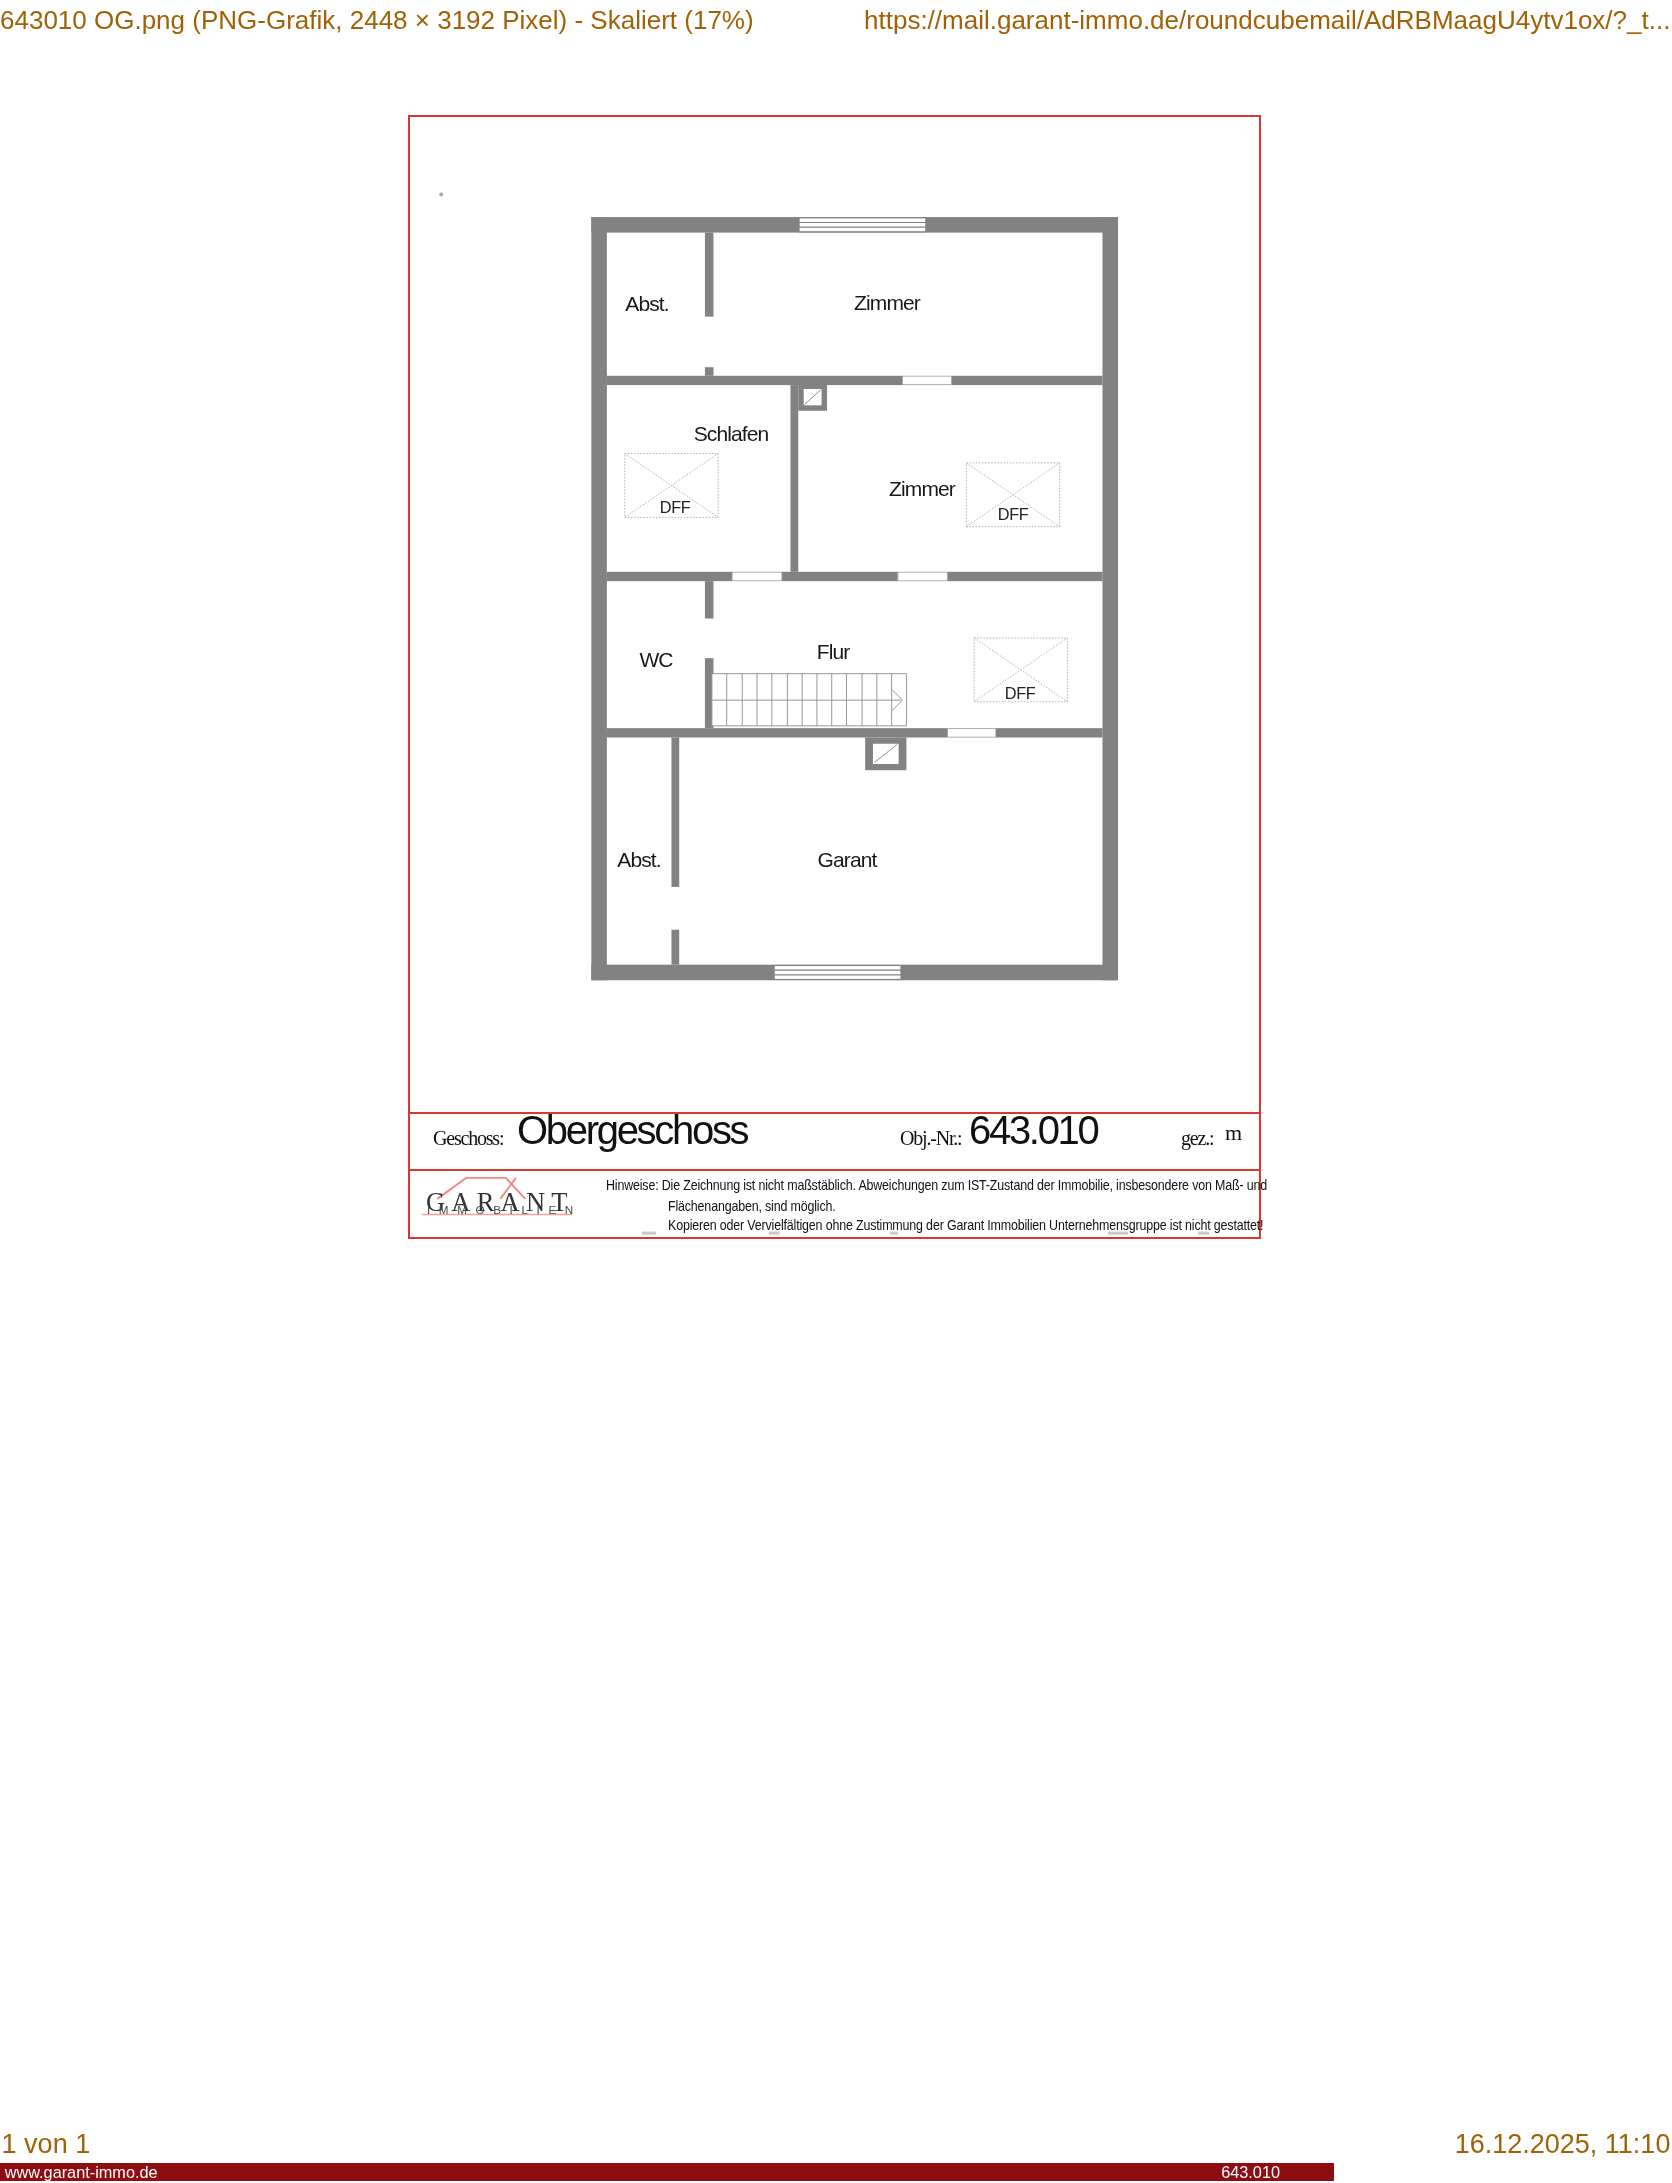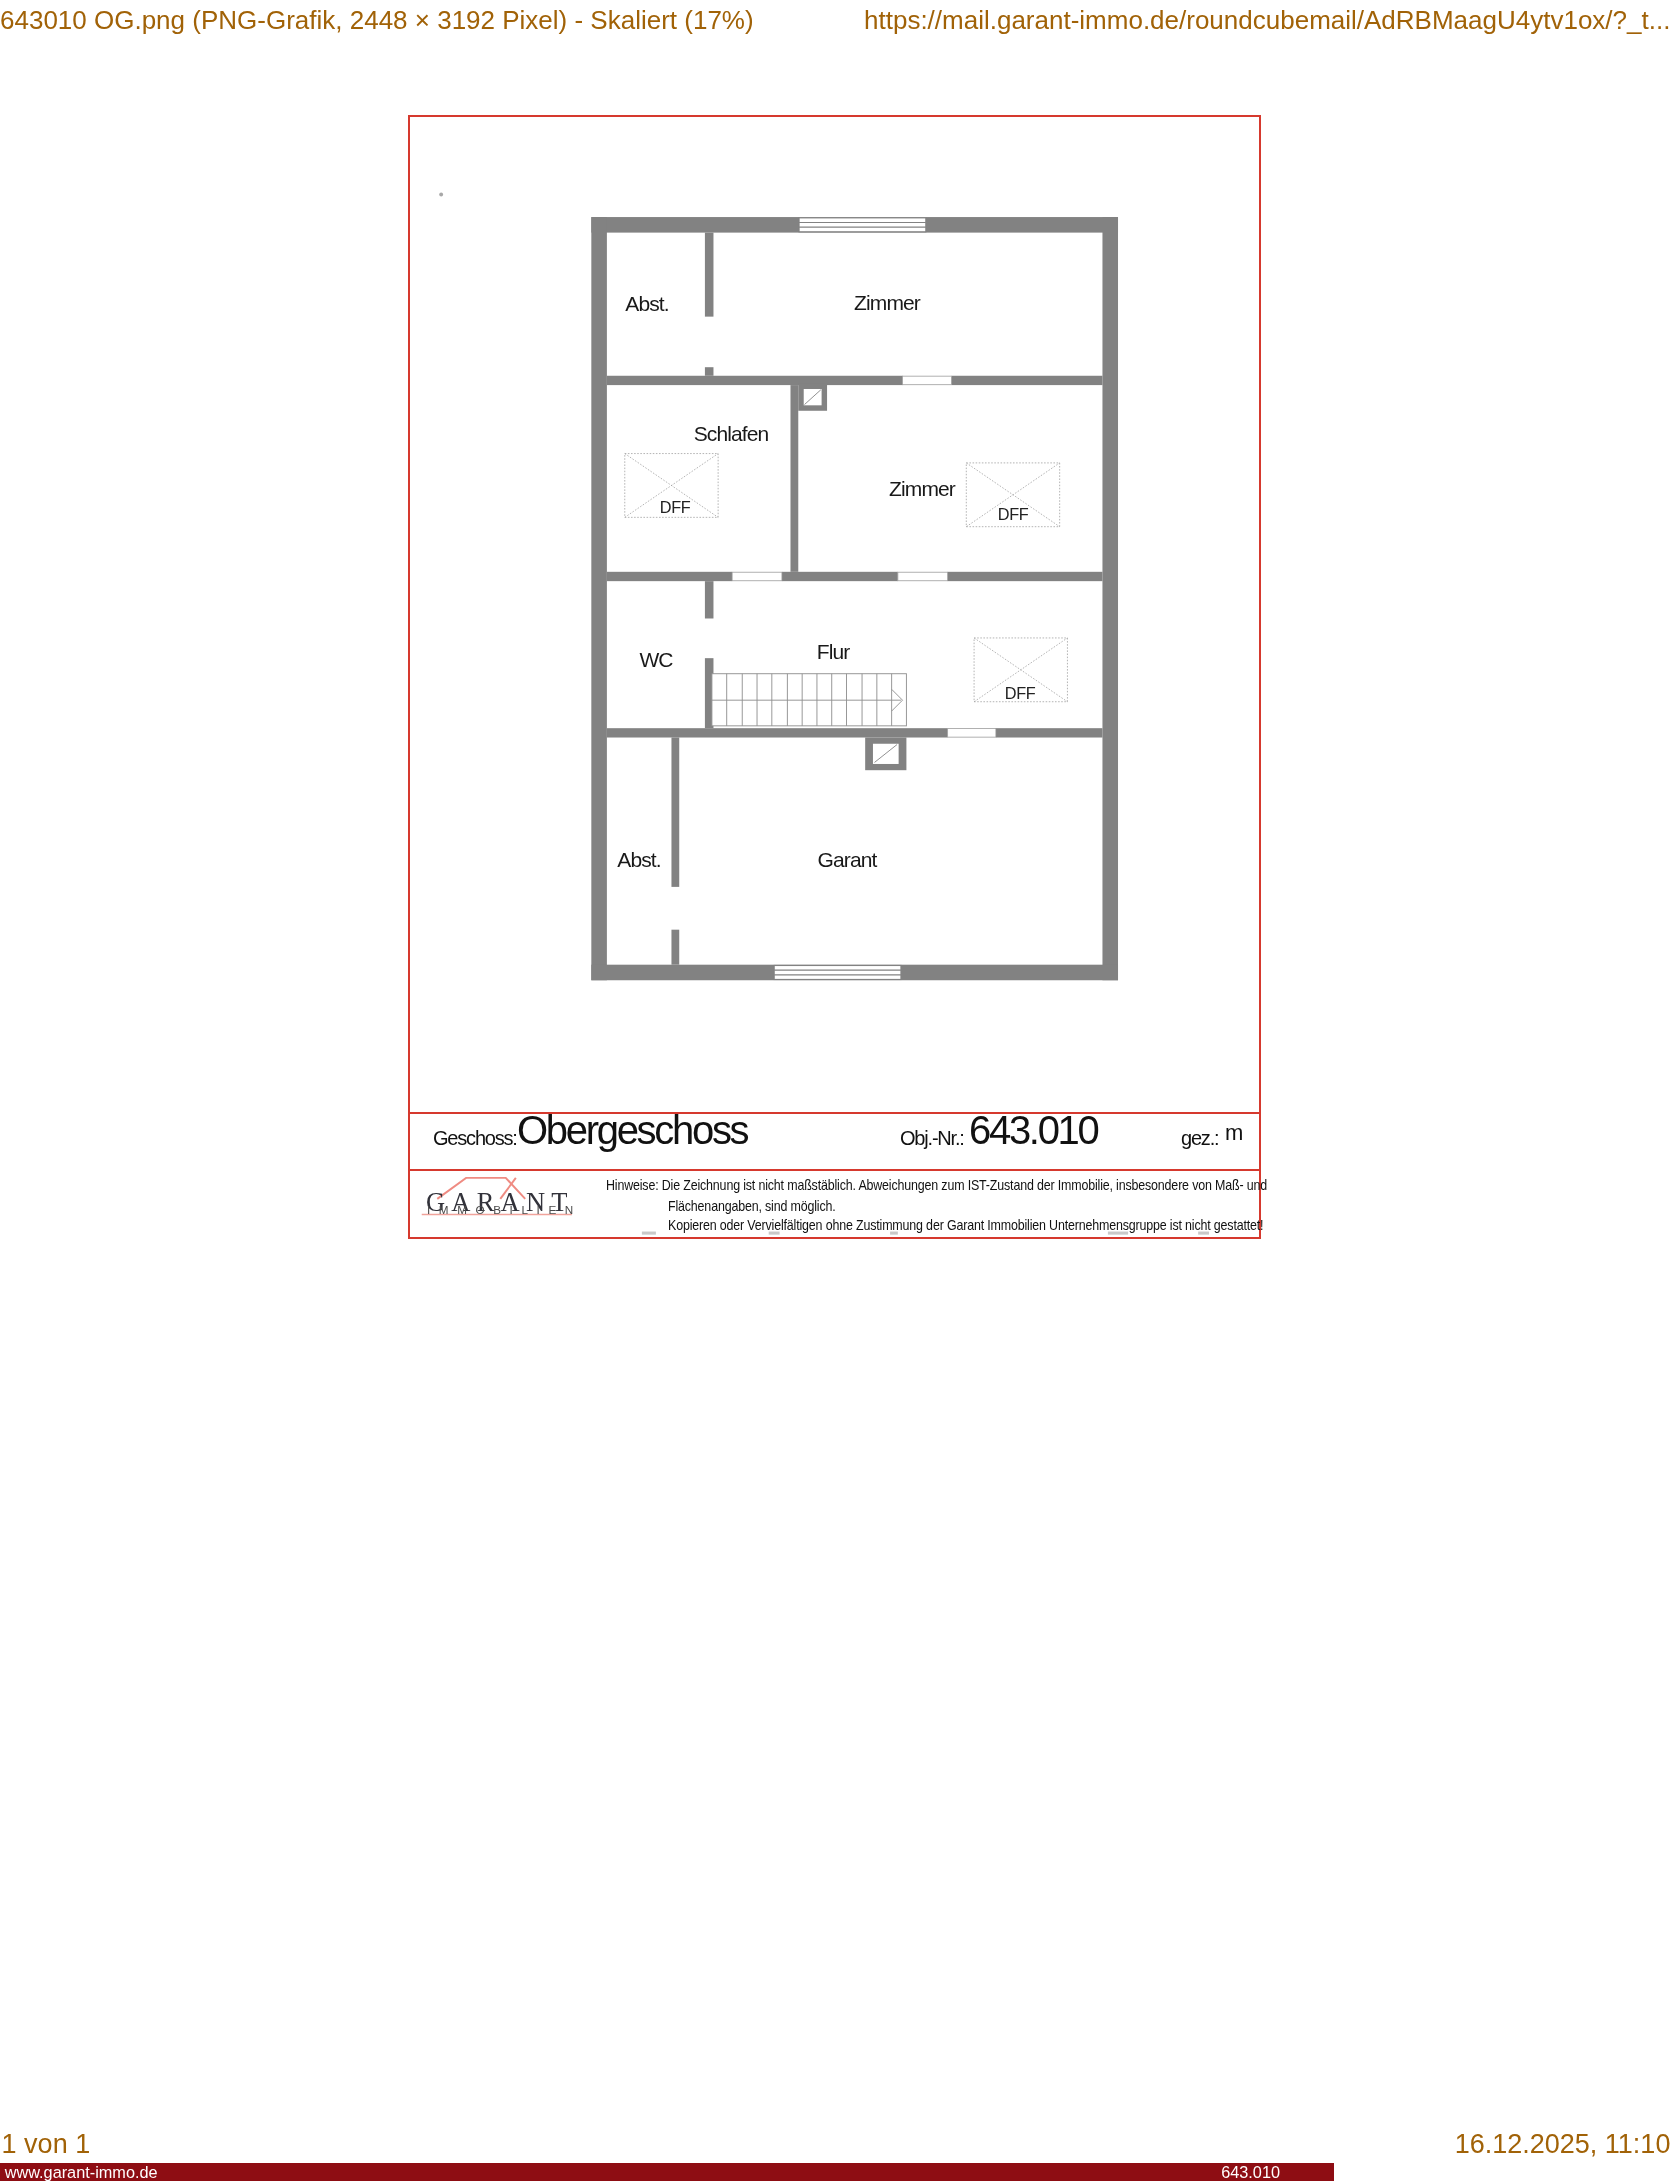--- a/index.html
+++ b/index.html
@@ -12,21 +12,21 @@
   
   .red-box{position:absolute;left:408px;top:115px;width:853px;height:1124px;
            border:2.3px solid #d6392e;box-sizing:border-box;}
   .red-line{position:absolute;left:408px;width:853px;height:2.3px;background:#d6392e;}
   
   .plan-label{position:absolute;transform:translate(-50%,-50%);
               font-family:"Liberation Sans",sans-serif;color:#191919;
               font-size:21px;letter-spacing:-0.9px;white-space:nowrap;}
   .dff-label{font-size:16.3px;letter-spacing:-0.4px;color:#222;}
   
-  .lbl-small{font-family:Liberation Sans, sans-serif;font-size:20px;letter-spacing:-1.2px;color:#111;}
+  .lbl-small{font-family:Liberation Serif, serif;font-size:20px;letter-spacing:-1.2px;color:#111;}
   .lbl-big{font-family:"Liberation Sans",sans-serif;font-size:40px;letter-spacing:-2.3px;color:#111;}
   
   .logo-name{font-family:"Liberation Serif",serif;font-size:26.5px;letter-spacing:6.2px;color:#32323a;}
   .logo-sub{font-family:"Liberation Sans",sans-serif;font-size:11.7px;letter-spacing:8.6px;color:#4a4a4a;}
   
   .notice{font-family:"Liberation Sans",sans-serif;font-size:15px;color:#111;
           letter-spacing:-0.2px;}
   .squish{display:inline-block;transform:scaleX(0.83);transform-origin:0 50%;white-space:nowrap;}
   
   .statusbar{position:absolute;left:0;top:2163px;width:1334px;height:18px;background:#8e0d13;}

